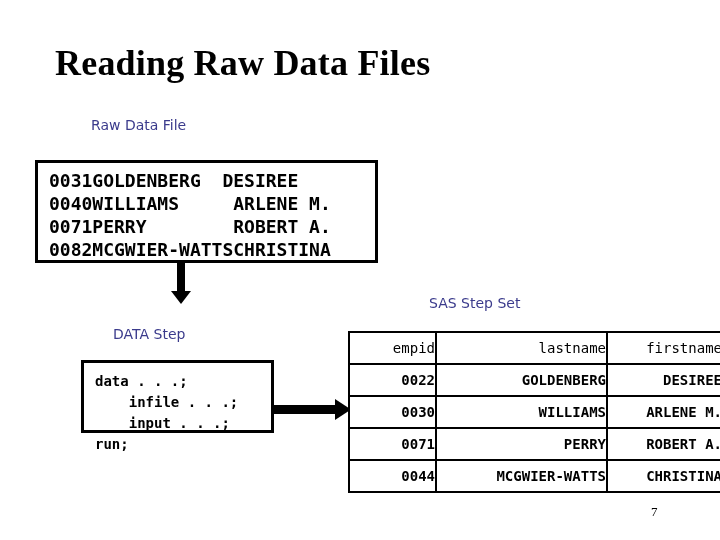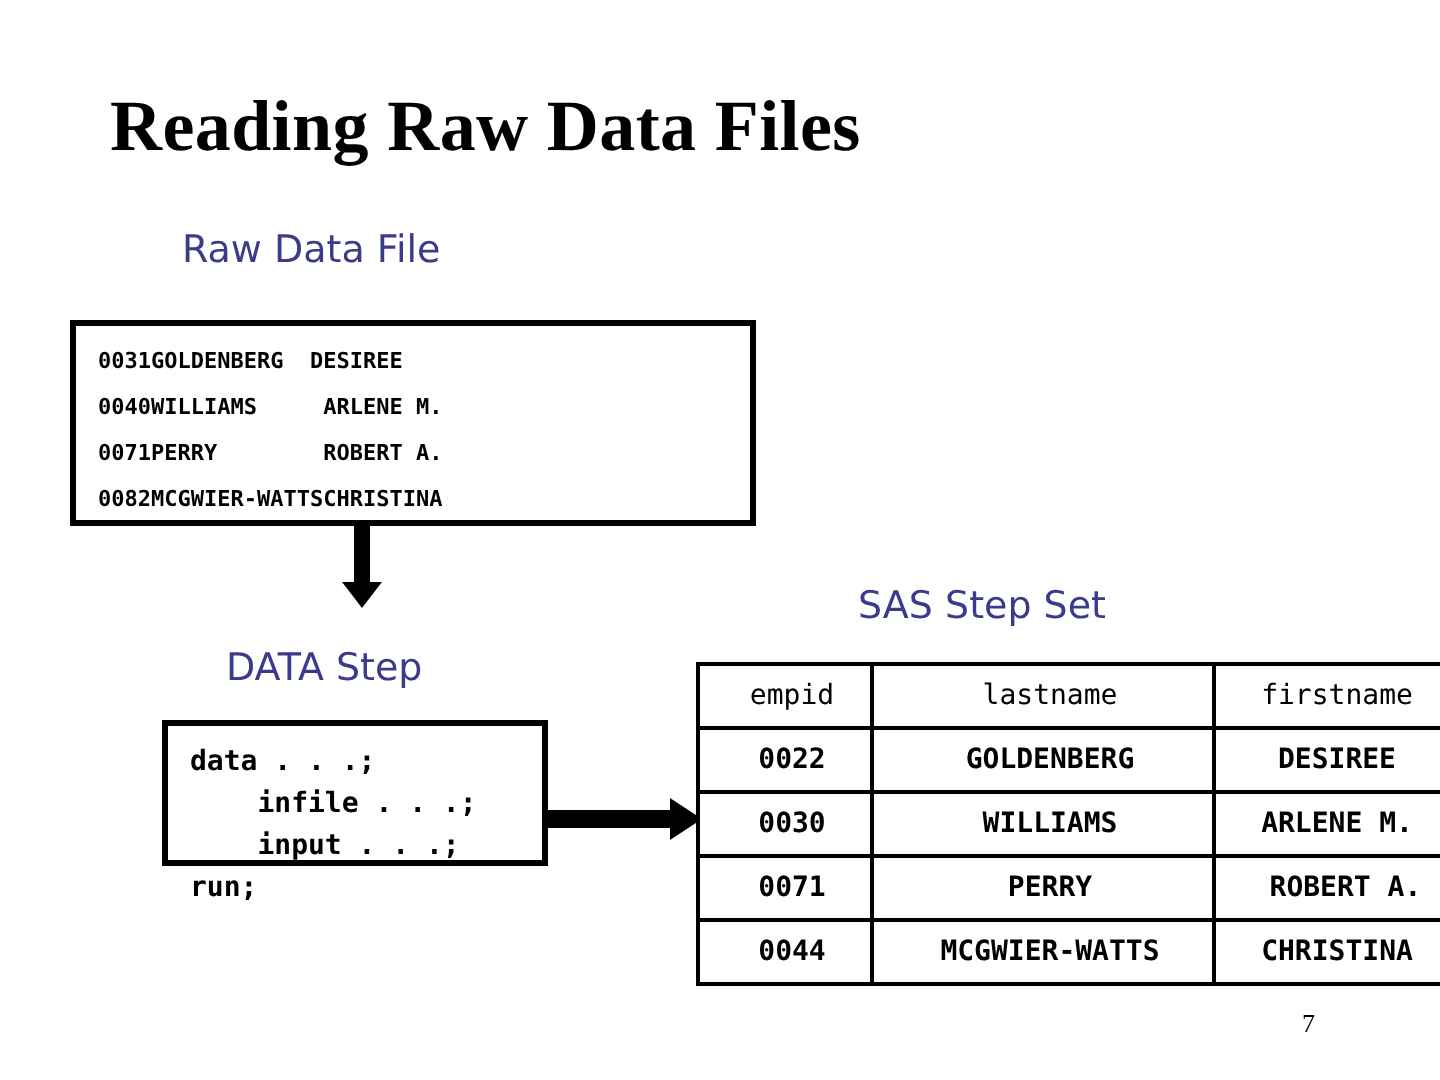--- a/index.html
+++ b/index.html
@@ -27,21 +27,21 @@
     line-height: 34px;
     color: #000000;
     letter-spacing: 0.2px;
     white-space: nowrap;
   }
 
   
   .caption {
     position: absolute;
     font-family: "DejaVu Sans", sans-serif;
-    font-size: 19px;
+    font-size: 14px;
     line-height: 24px;
     color: #3b3b8c;
     white-space: nowrap;
   }
   #caption-raw-data-file { left: 91px; top: 113px; }
   #caption-data-step     { left: 113px; top: 322px; }
   #caption-sas-data-set  { left: 429px; top: 291px; }
 
   
   #raw-data-box {
@@ -53,21 +53,21 @@
     box-sizing: border-box;
     border: 3px solid #000000;
     background: #ffffff;
   }
   #raw-data-lines {
     position: absolute;
     left: 11px;
     top: 6px;
     font-family: "DejaVu Sans Mono", monospace;
     font-weight: bold;
-    font-size: 11px;
+    font-size: 18px;
     line-height: 23px;
     color: #000000;
     white-space: pre;
   }
 
   
   #down-arrow {
     position: absolute;
     left: 169px;
     top: 262px;
@@ -115,21 +115,21 @@
     width: 347px;
     border-collapse: collapse;
     table-layout: fixed;
     background: #ffffff;
   }
   #sas-table td, #sas-table th {
     border: 2px solid #000000;
     font-family: "DejaVu Sans Mono", monospace;
     font-size: 14px;
     color: #000000;
-    text-align: center;
+    text-align: right;
     padding: 3px 0 3px 7px;
     height: 24px;
     white-space: pre;
     overflow: hidden;
   }
   #sas-table th {
     font-weight: normal;
   }
   #sas-table tbody td {
     font-weight: bold;

